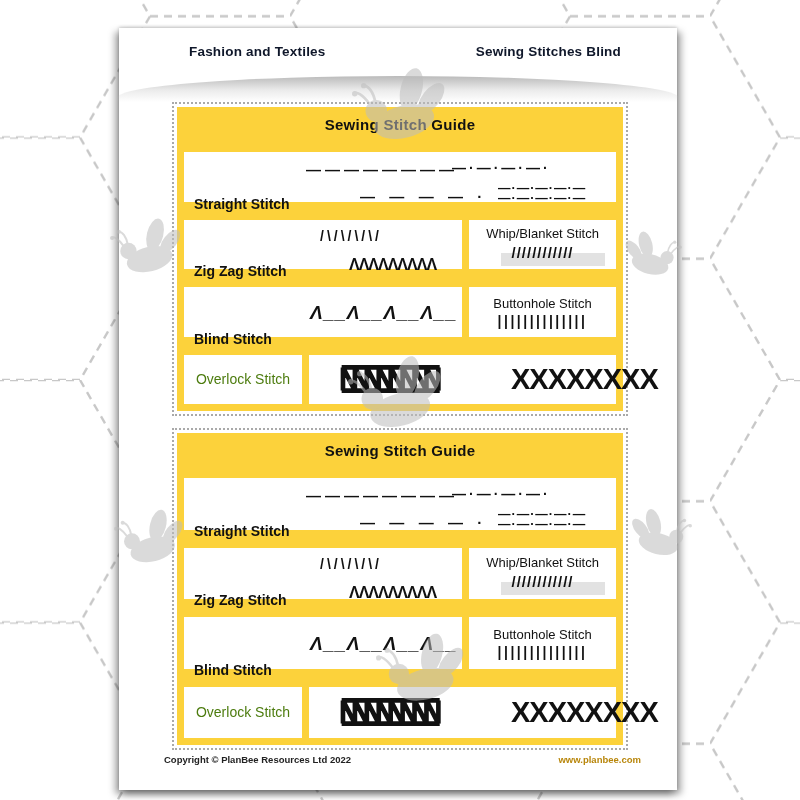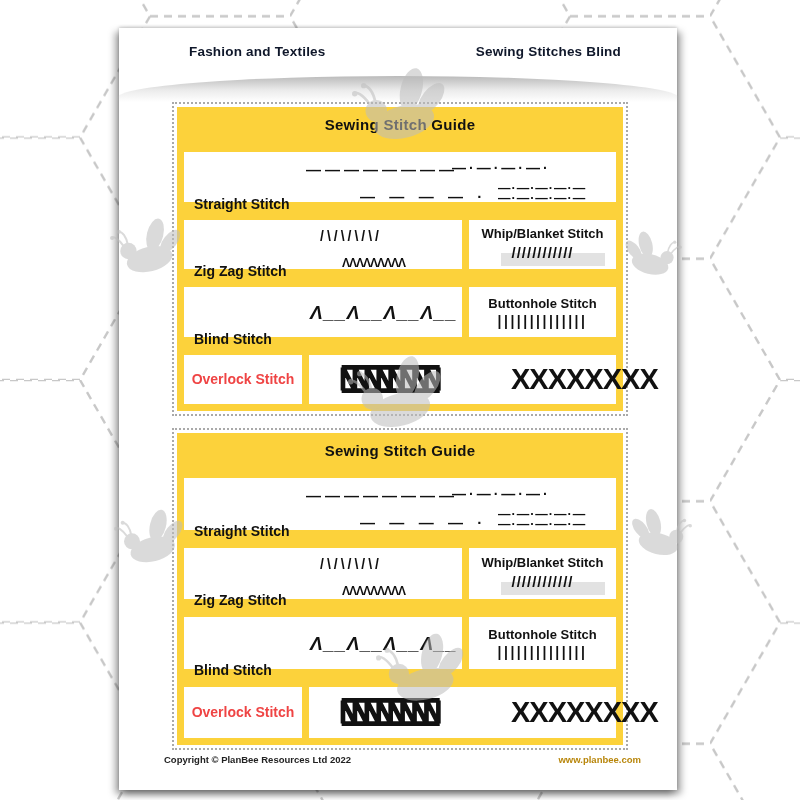--- a/index.html
+++ b/index.html
@@ -46,35 +46,35 @@
   .row{display:flex;gap:7px;flex:1;min-height:0;}
   .cell{background:#fff;position:relative;flex:1;}
   .cell-l{flex:0 0 278px;}
   .cell-lbl{flex:0 0 118px;}
   .lbl{
     position:absolute;left:10px;top:50%;transform:translateY(-50%);
     font-weight:bold;font-size:14px;color:#111;white-space:nowrap;margin-top:27px;
   }
   .lbl-c{
     position:absolute;left:50%;top:50%;transform:translate(-50%,-50%);
-    font-weight:bold;font-size:14px;color:#ef4444;white-space:nowrap;
+    font-weight:normal;font-size:14px;color:#4d7c0f;white-space:nowrap;
   }
   .cell-r{display:flex;flex-direction:column;align-items:center;justify-content:center;gap:3px;}
-  .lbl2{font-weight:bold;font-size:13px;color:#111;white-space:nowrap;}
+  .lbl2{font-weight:normal;font-size:13px;color:#111;white-space:nowrap;}
 
   .pat{
     position:absolute;color:#111;font-weight:900;white-space:pre;line-height:1;
   }
   .p-straight1{left:122px;top:10px;font-size:15px;letter-spacing:4px;}
   .p-straight2{left:268px;top:9px;font-size:14px;letter-spacing:3px;}
   .p-straight3{left:176px;top:37px;font-size:15px;letter-spacing:2px;}
   .p-straight4{left:314px;top:31px;font-size:12.5px;letter-spacing:1px;}
   .p-straight4 div{line-height:10px;}
   .p-zig-loose{left:136px;top:9px;font-size:14px;letter-spacing:3px;}
-  .p-zig-tight{left:158px;top:37px;font-size:12px;letter-spacing:-1px;}
+  .p-zig-tight{left:165px;top:37px;font-size:16px;letter-spacing:-1px;}
   .p-blind{left:126px;top:50%;transform:translateY(-50%);font-size:19px;letter-spacing:1px;font-style:italic;}
   .whip-wrap{position:relative;display:inline-block;}
   .whip-bar{position:absolute;left:-10px;top:9px;width:104px;height:13px;background:#e2e2e2;z-index:0;}
   .whip-pat{position:relative;z-index:1;font-weight:900;font-size:15px;letter-spacing:1px;color:#111;white-space:pre;line-height:1;}
   .btn-pat{font-weight:900;font-size:14px;letter-spacing:2.5px;color:#111;white-space:pre;line-height:1;}
   .p-over-x{left:166px;top:50%;transform:translateY(-50%);font-size:29px;letter-spacing:-1px;margin-left:36px;}
   .over-band{position:absolute;left:30px;top:50%;transform:translateY(-50%);}
 
   
   .page-footer{

